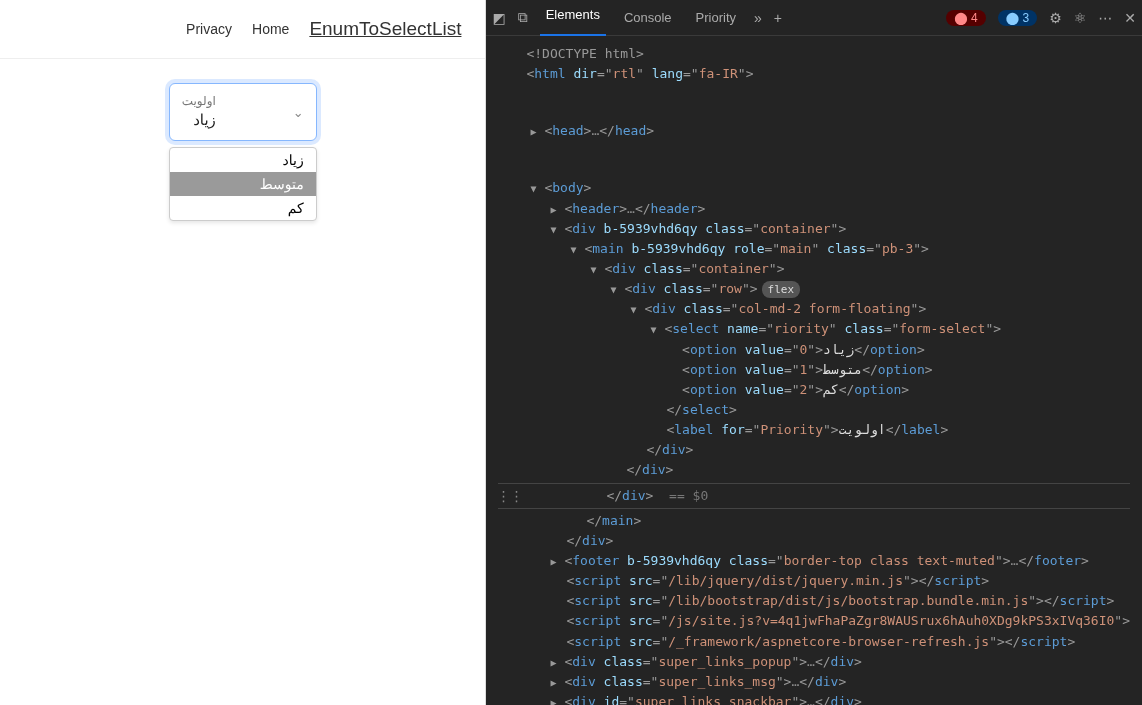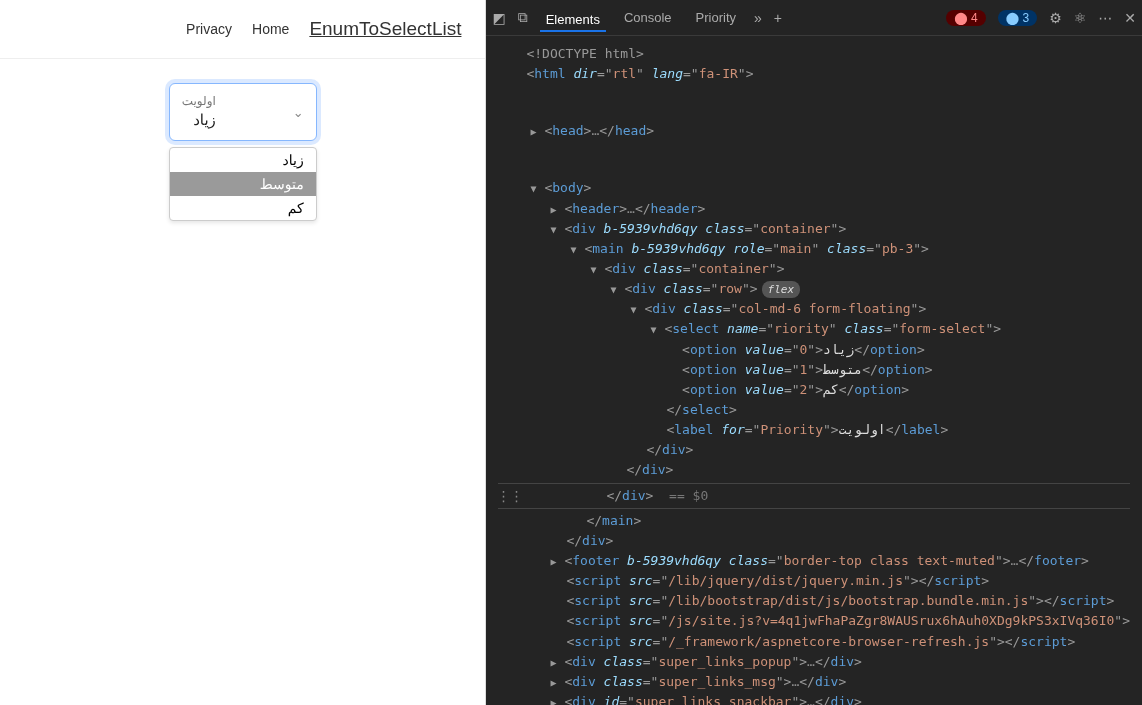--- a/index.html
+++ b/index.html
@@ -19,39 +19,39 @@
   .select-box .val { color: #222; font-size: 15px; }
   .dropdown { margin-top: 6px; border: 1px solid #ccc; border-radius: 4px; overflow: hidden; background: #fff; box-shadow: 0 2px 4px rgba(0,0,0,.1); }
   .dropdown .opt { padding: 4px 12px; text-align: right; direction: rtl; font-size: 14px; cursor: pointer; }
   .dropdown .opt.hl { background: #9a9a9a; color: #fff; }
   
   
   .devtools { flex: 1; background: #242424; color: #d4d4d4; display: flex; flex-direction: column; font-family: "Segoe UI", Arial, sans-serif; font-size: 13px; }
   .dt-tabs { display: flex; align-items: center; height: 36px; padding: 0 6px; gap: 12px; border-bottom: 1px solid #3a3a3a; }
   .dt-tabs .spacer { flex: 1; }
   .dt-tabs .tab { color: #aaa; padding: 8px 6px; cursor: pointer; }
-  .dt-tabs .tab.active { color: #fff; border-bottom: 2px solid #1a73e8; padding-bottom: 3px; }
+  .dt-tabs .tab.active { color: #fff; border-bottom: 2px solid #1a73e8; padding-bottom: 12px; }
   .dt-tabs .ic { color: #aaa; cursor: pointer; font-size: 14px; }
   .dt-tabs .badge { border-radius: 10px; padding: 1px 8px; font-size: 12px; cursor: pointer; }
   .dt-tabs .badge.err { background: #500; color: #f88; }
   .dt-tabs .badge.warn { background: #036; color: #8cf; }
   
   .dt-body { flex: 1; overflow: auto; padding: 8px 12px; font-family: Consolas, Menlo, monospace; font-size: 13px; line-height: 1.55; position: relative; }
   .line { white-space: pre; }
   .i1 { padding-left: 28px; } .i2 { padding-left: 48px; margin-top: 37px; } .i3 { padding-left: 68px; }
   .i4 { padding-left: 88px; } .i5 { padding-left: 108px; } .i6 { padding-left: 128px; }
   .i7 { padding-left: 148px; } .i8 { padding-left: 168px; }
   .tri { color: #999; display: inline-block; width: 14px; margin-left: -16px; font-size: 10px; }
   .p { color: #999; }   
   .t { color: #5c9cd6; } 
-  .a { color: #9cdcfe; font-style: italic; } 
+  .a { color: #9cdcfe; } 
   .v { color: #ce9178; } 
   .e { color: #8a8a8a; } 
   .tx { color: #ddd; }
-  .pill { display: inline-block; background: #555; color: #ddd; border-radius: 8px; padding: 0 6px; font-size: 11px; margin-left: 4px; font-style: italic; }
+  .pill { display: inline-block; background: #555; color: #ddd; border-radius: 8px; padding: 0 6px; font-size: 11px; margin-left: 4px; }
   .sel-line { position: relative; }
   .dim { color: #777; }
   
   .splitter { height: 0; border-top: 1px solid #444; margin: 2px 0; }
   .dots-handle { position: absolute; left: -2px; color: #888; font-size: 14px; letter-spacing: -1px; }
 </style>
 </head>
 <body>
 
 <div class="page">
@@ -99,21 +99,21 @@
   <div class="dt-body">
     <div class="line i1"><span class="p">&lt;!DOCTYPE html&gt;</span></div>
     <div class="line i1"><span class="p">&lt;</span><span class="t">html</span> <span class="a">dir</span><span class="p">="</span><span class="v">rtl</span><span class="p">"</span> <span class="a">lang</span><span class="p">="</span><span class="v">fa-IR</span><span class="p">"&gt;</span></div>
     <div class="line i2"><span class="tri">▶</span><span class="p">&lt;</span><span class="t">head</span><span class="p">&gt;</span><span class="e">…</span><span class="p">&lt;/</span><span class="t">head</span><span class="p">&gt;</span></div>
     <div class="line i2"><span class="tri">▼</span><span class="p">&lt;</span><span class="t">body</span><span class="p">&gt;</span></div>
     <div class="line i3"><span class="tri">▶</span><span class="p">&lt;</span><span class="t">header</span><span class="p">&gt;</span><span class="e">…</span><span class="p">&lt;/</span><span class="t">header</span><span class="p">&gt;</span></div>
     <div class="line i3"><span class="tri">▼</span><span class="p">&lt;</span><span class="t">div</span> <span class="a">b-5939vhd6qy</span> <span class="a">class</span><span class="p">="</span><span class="v">container</span><span class="p">"&gt;</span></div>
     <div class="line i4"><span class="tri">▼</span><span class="p">&lt;</span><span class="t">main</span> <span class="a">b-5939vhd6qy</span> <span class="a">role</span><span class="p">="</span><span class="v">main</span><span class="p">"</span> <span class="a">class</span><span class="p">="</span><span class="v">pb-3</span><span class="p">"&gt;</span></div>
     <div class="line i5"><span class="tri">▼</span><span class="p">&lt;</span><span class="t">div</span> <span class="a">class</span><span class="p">="</span><span class="v">container</span><span class="p">"&gt;</span></div>
     <div class="line i6"><span class="tri">▼</span><span class="p">&lt;</span><span class="t">div</span> <span class="a">class</span><span class="p">="</span><span class="v">row</span><span class="p">"&gt;</span><span class="pill">flex</span></div>
-    <div class="line i7"><span class="tri">▼</span><span class="p">&lt;</span><span class="t">div</span> <span class="a">class</span><span class="p">="</span><span class="v">col-md-6 form-floating</span><span class="p">"&gt;</span></div>
+    <div class="line i7"><span class="tri">▼</span><span class="p">&lt;</span><span class="t">div</span> <span class="a">class</span><span class="p">="</span><span class="v">col-md-2 form-floating</span><span class="p">"&gt;</span></div>
     <div class="line i8"><span class="tri">▼</span><span class="p">&lt;</span><span class="t">select</span> <span class="a">name</span><span class="p">="</span><span class="v">riority</span><span class="p">"</span> <span class="a">class</span><span class="p">="</span><span class="v">form-select</span><span class="p">"&gt;</span></div>
     <div class="line i8">  <span class="p">&lt;</span><span class="t">option</span> <span class="a">value</span><span class="p">="</span><span class="v">0</span><span class="p">"&gt;</span><span class="tx">زیاد</span><span class="p">&lt;/</span><span class="t">option</span><span class="p">&gt;</span></div>
     <div class="line i8">  <span class="p">&lt;</span><span class="t">option</span> <span class="a">value</span><span class="p">="</span><span class="v">1</span><span class="p">"&gt;</span><span class="tx">متوسط</span><span class="p">&lt;/</span><span class="t">option</span><span class="p">&gt;</span></div>
     <div class="line i8">  <span class="p">&lt;</span><span class="t">option</span> <span class="a">value</span><span class="p">="</span><span class="v">2</span><span class="p">"&gt;</span><span class="tx">کم</span><span class="p">&lt;/</span><span class="t">option</span><span class="p">&gt;</span></div>
     <div class="line i8"><span class="p">&lt;/</span><span class="t">select</span><span class="p">&gt;</span></div>
     <div class="line i8"><span class="p">&lt;</span><span class="t">label</span> <span class="a">for</span><span class="p">="</span><span class="v">Priority</span><span class="p">"&gt;</span><span class="tx">اولویت</span><span class="p">&lt;/</span><span class="t">label</span><span class="p">&gt;</span></div>
     <div class="line i7"><span class="p">&lt;/</span><span class="t">div</span><span class="p">&gt;</span></div>
     <div class="line i6"><span class="p">&lt;/</span><span class="t">div</span><span class="p">&gt;</span></div>
     <div class="splitter"></div>
     <div class="line i5 sel-line"><span class="dots-handle">⋮⋮</span><span class="p">&lt;/</span><span class="t">div</span><span class="p">&gt;</span>  <span class="dim">== $0</span></div>

